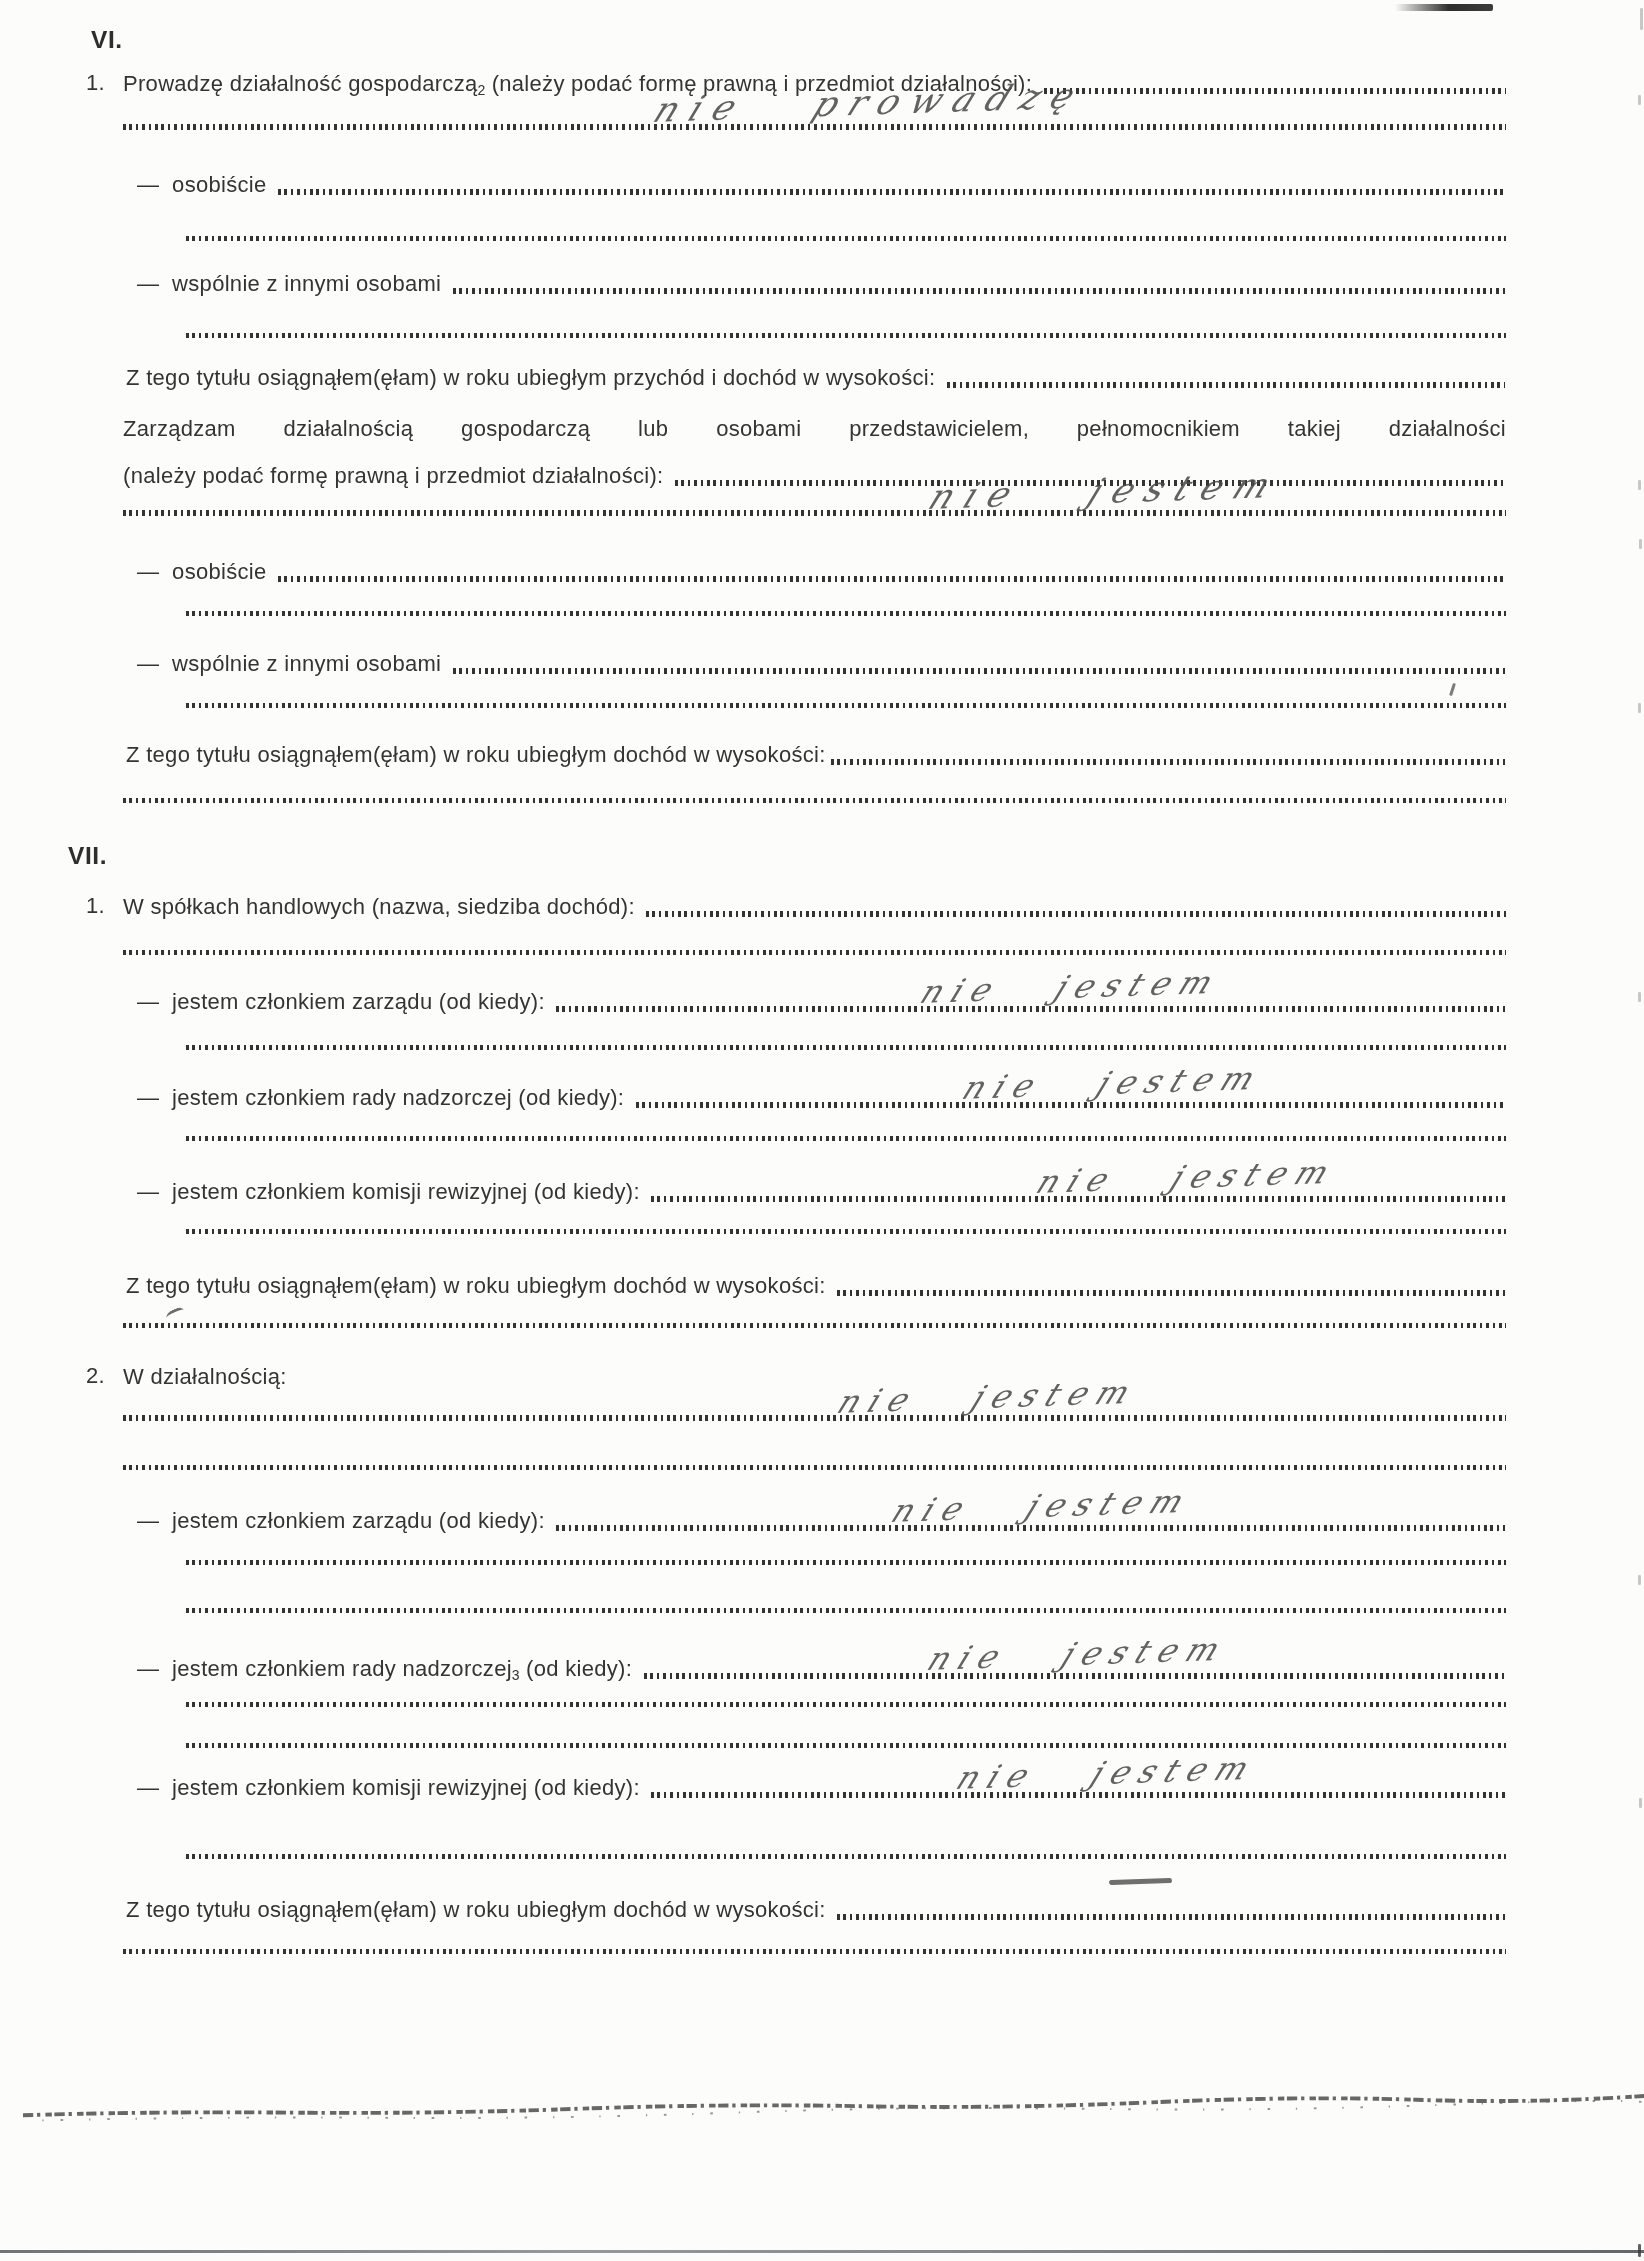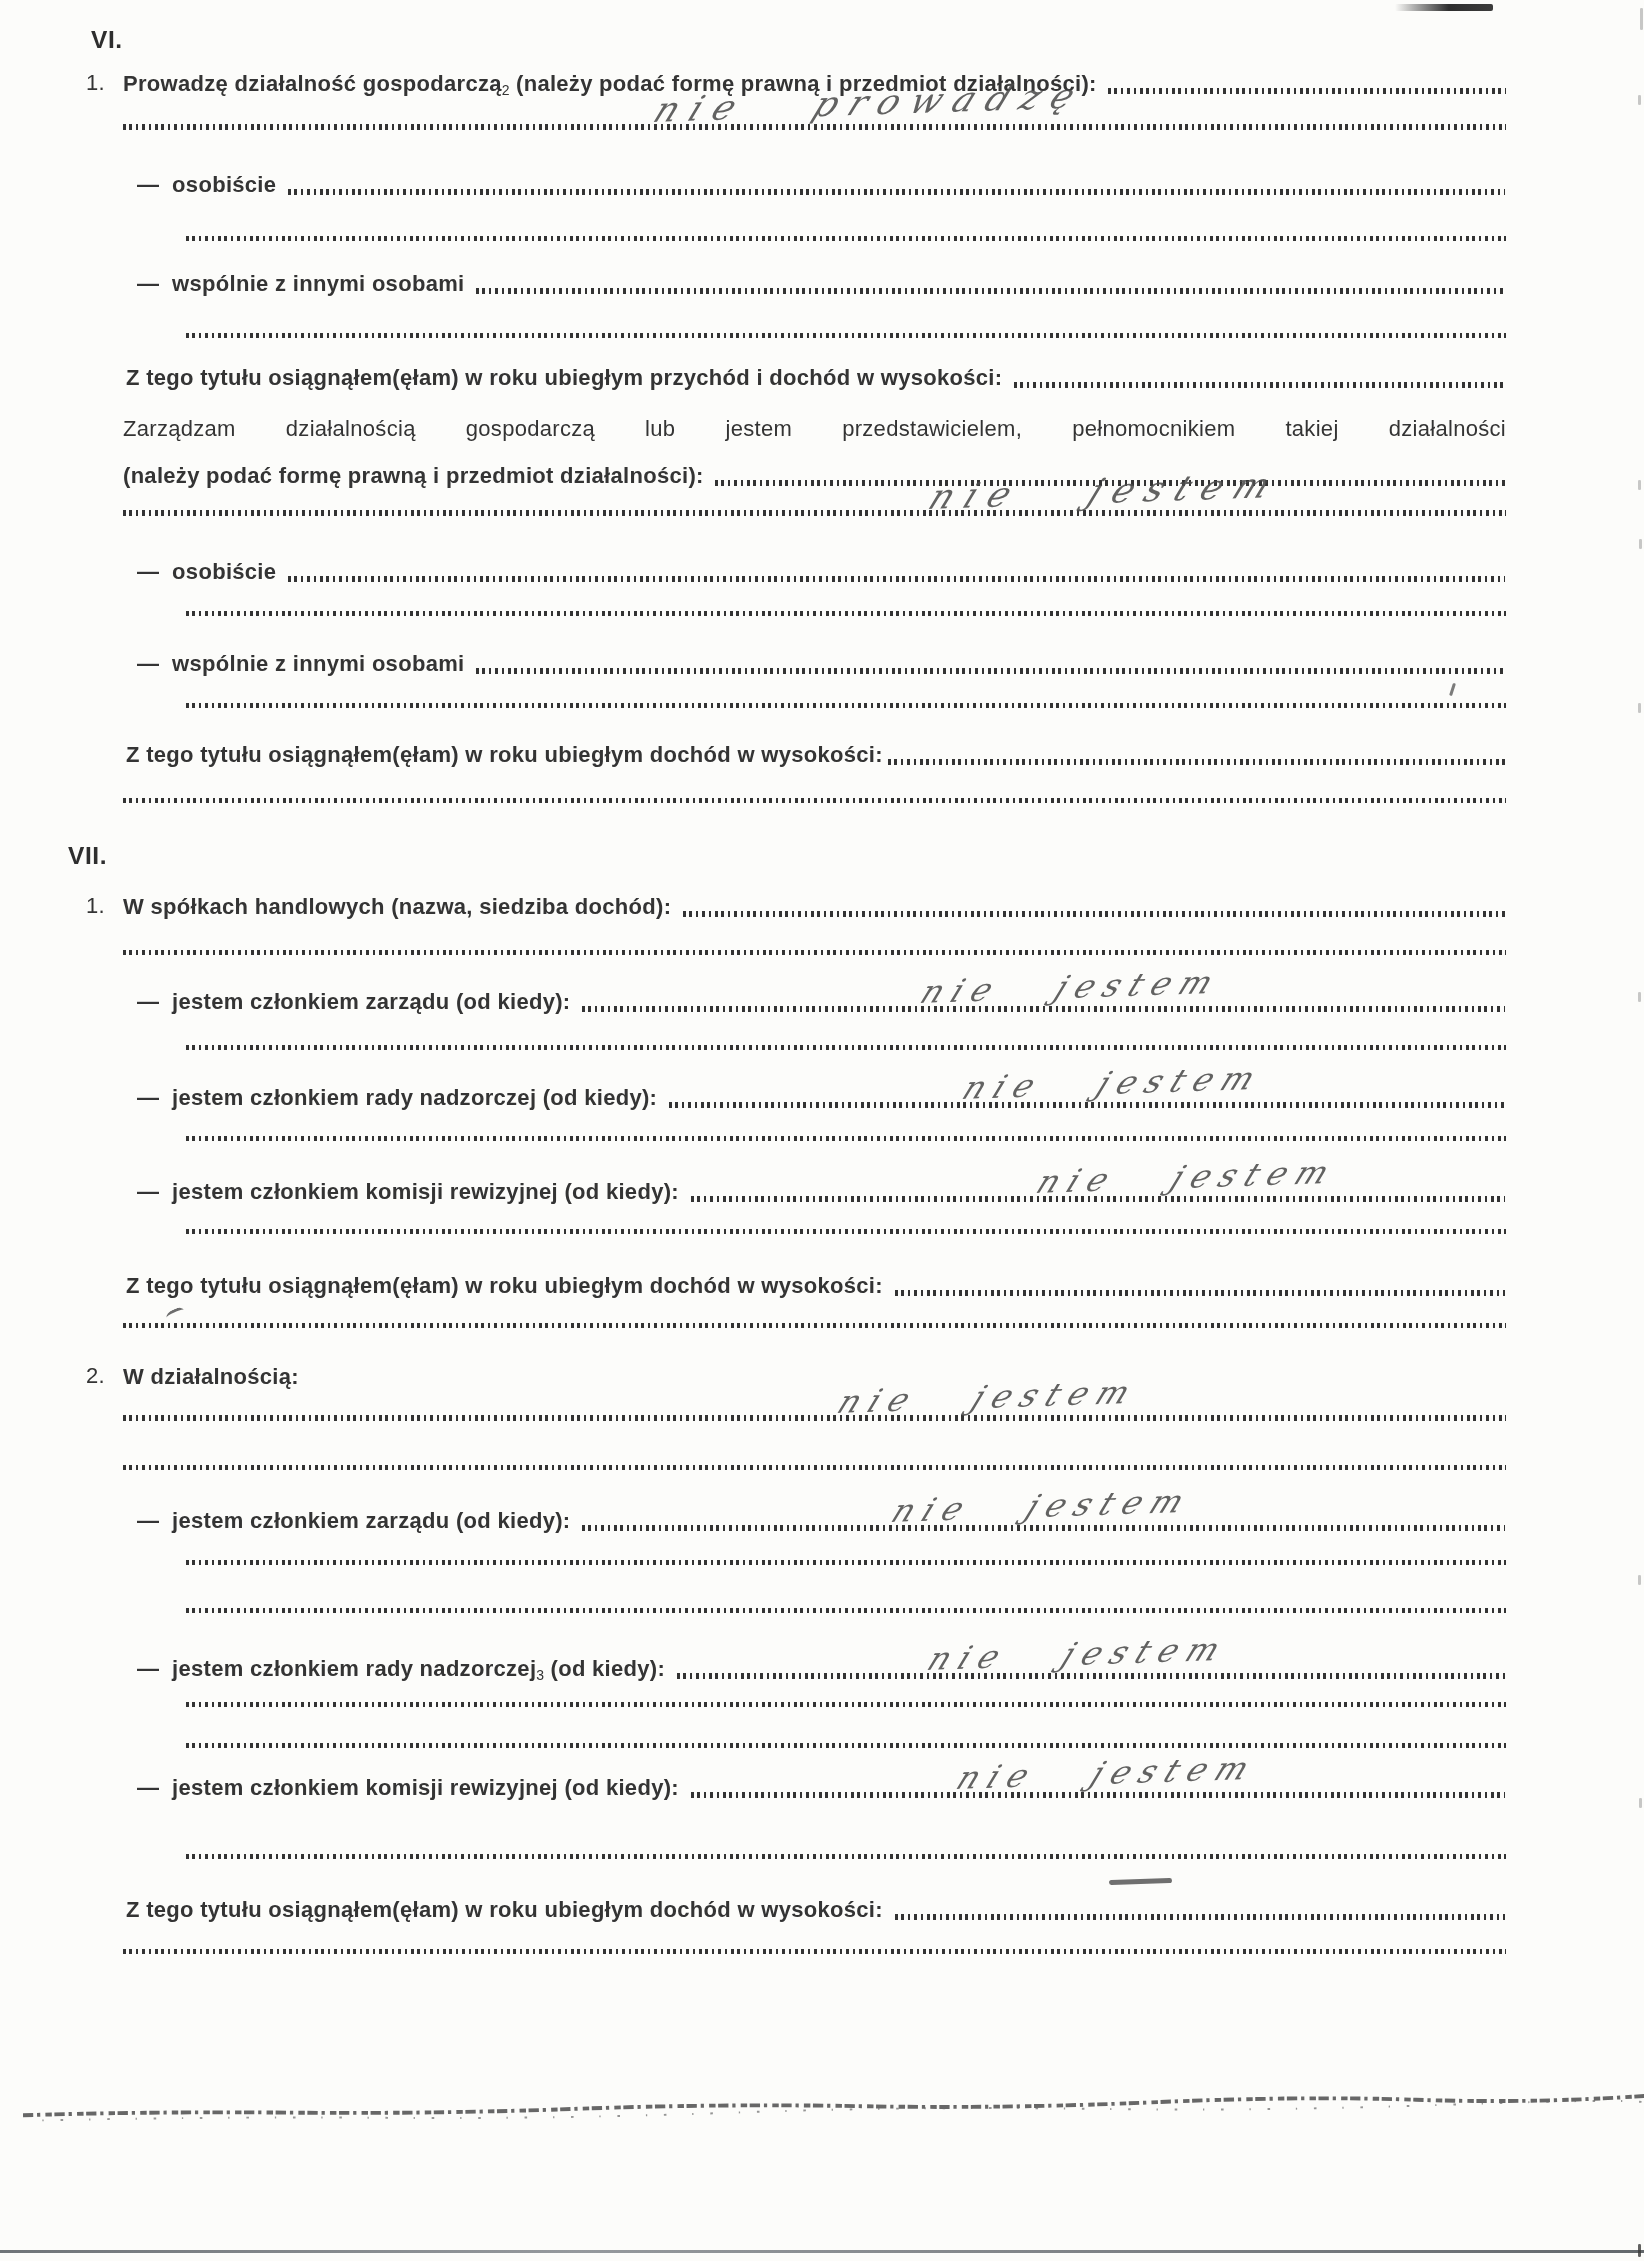--- a/index.html
+++ b/index.html
@@ -2,21 +2,21 @@
 <html style="font-size:10.3px"><head>
 <meta charset="utf-8">
 <style>
   html,body{margin:0;padding:0;background:#e8e8e8;}
   .page{
     position:relative;width:1645px;height:2261px;background:#fcfcfa;
     font-family:"Liberation Sans",sans-serif;color:#343434;overflow:hidden;
   }
   .heading{position:absolute;font-size:24.5px;font-weight:700;color:#2e2e2e;letter-spacing:0.6px;}
   .row{position:absolute;display:flex;align-items:flex-end;height:31px;font-size:22px;letter-spacing:0.3px;}
-  .row .label{white-space:pre;line-height:28px;font-weight:bold;}
+  .row .label{white-space:pre;line-height:28px;}
   .num{position:absolute;left:-37px;bottom:1.3px;line-height:28px;white-space:pre;}
   .dots{flex:1;height:5.2px;margin:0 0 4.5px 5.2px;
     background-image:repeating-linear-gradient(90deg,#333 0 2.6px,transparent 2.6px 6.4px);}
   .dotline{position:absolute;height:5.2px;
     background-image:repeating-linear-gradient(90deg,#333 0 2.6px,transparent 2.6px 6.4px);}
   .jline{position:absolute;font-size:22px;letter-spacing:0.3px;line-height:31px;height:32px;
     overflow:hidden;text-align:justify;text-align-last:justify;}
   sup.fn{font-size:14px;line-height:0;position:relative;top:-8.4px;letter-spacing:0;}
   .hw{
     position:absolute;font-family:"DejaVu Serif",serif;font-style:italic;
@@ -56,21 +56,21 @@
     <span class="dots"></span>
   </div>
   <div class="dotline" style="left:186px;top:333px;width:1320px;"></div>
   <div class="row" style="left:126px;top:361px;width:1379px;justify-content:space-between;">
     <span class="label">Z tego tytułu osiągnąłem(ęłam) w roku ubiegłym przychód i dochód w wysokości: </span>
     <span class="dots"></span>
   </div>
 
   <div class="jline" style="left:123px;top:413px;width:1383px;">
     
-    <span>Zarządzam działalnością gospodarczą lub jestem przedstawicielem, pełnomocnikiem takiej działalności</span>
+    <span>Zarządzam działalnością gospodarczą lub osobami przedstawicielem, pełnomocnikiem takiej działalności</span>
   </div>
   <div class="row" style="left:123px;top:459px;width:1383px;">
     <span class="label">(należy podać formę prawną i przedmiot działalności): </span>
     <span class="dots"></span>
   </div>
   <div class="row" style="left:123px;top:480px;width:1383px;height:40px;">
     <span class="dots" style="margin-left:0;"></span>
     <span class="hw" style="left:800px;bottom:2.6px;">nie jestem</span>
   </div>
   <div class="row" style="left:137px;top:555px;width:1368px;">

